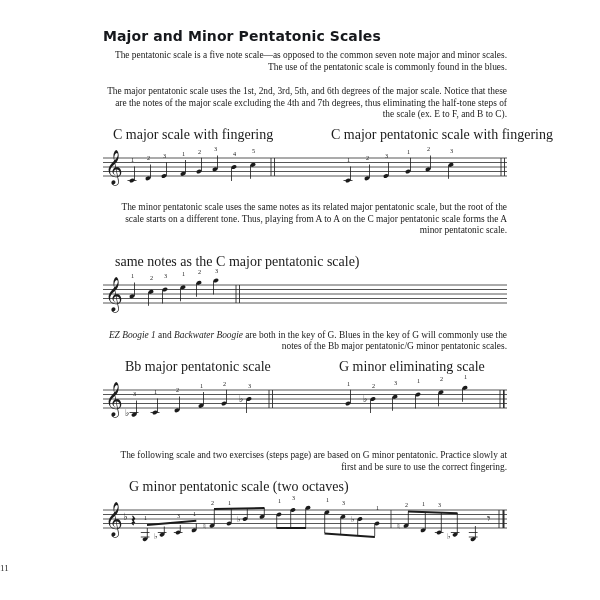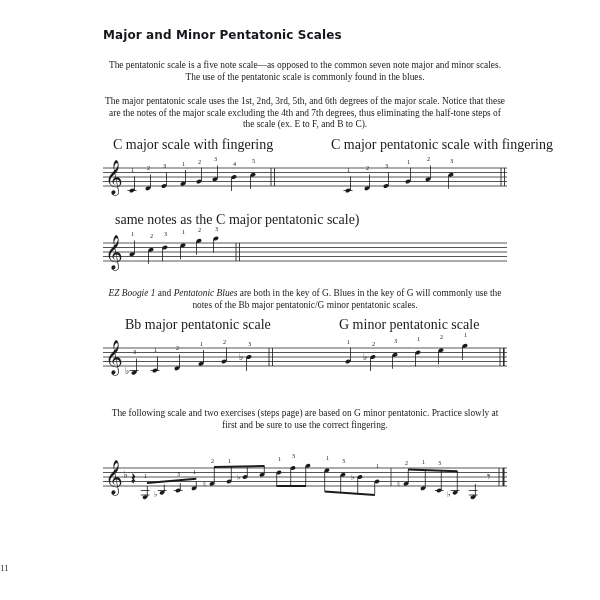--- a/index.html
+++ b/index.html
@@ -17,31 +17,31 @@
     box-sizing:border-box;
   }
   .content{
     position:absolute;
     left:103px;
     top:28px;
     width:404px;
   }
   h1.title{
     font-family:"DejaVu Sans", sans-serif;
-    font-size:12px;
+    font-size:14px;
     font-weight:bold;
-    margin:0 0 18px 0;
+    margin:0 0 6px 0;
     letter-spacing:0.1px;
     color:#16181c;
   }
   p.para{
     font-size:9.4px;
     line-height:11.6px;
     margin:0 0 9px 0;
-    text-align:center;
+    text-align:right;
     color:#1b1b1b;
   }
   .caption{
     font-size:14px;
     line-height:10.6px;
     color:#1b1b1b;
     position:absolute;
     white-space:pre;
   }
   .sys{
@@ -169,20 +169,21 @@
               <text x="348.6" y="9.3" font-size="6.2" font-family="Liberation Serif, serif" text-anchor="middle">3</text>
             </g>
         </g>
         <g stroke="#2b2b2b">
           <line x1="398" y1="14" x2="398" y2="32" stroke-width="0.9"></line>
           <line x1="401.5" y1="14" x2="401.5" y2="32" stroke-width="0.9"></line>
         </g>
       </svg>
     </div>
 
+    <p class="para" style="margin-top:14px;">The minor pentatonic scale uses the same notes as its related major pentatonic scale, but the root of the scale starts on a different tone. Thus, playing from A to A on the C major pentatonic scale forms the A minor pentatonic scale.</p>
 
     <div class="sys" style="height:58px;margin-top:6px;">
       <div class="caption" style="left:12px;top:11px;">same notes as the C major pentatonic scale)</div>
       <svg width="404" height="44" viewBox="0 0 404 44" style="position:absolute;left:0;top:25px;">
         <g stroke="#2b2b2b" stroke-width="0.8">
           <line x1="0" y1="14" x2="404" y2="14"></line>
           <line x1="0" y1="18.5" x2="404" y2="18.5"></line>
           <line x1="0" y1="23" x2="404" y2="23"></line>
           <line x1="0" y1="27.5" x2="404" y2="27.5"></line>
           <line x1="0" y1="32" x2="404" y2="32"></line>
@@ -223,26 +224,26 @@
         <g stroke="#2b2b2b">
           <line x1="133" y1="14" x2="133" y2="32" stroke-width="0.9"></line>
           <line x1="136.5" y1="14" x2="136.5" y2="32" stroke-width="0.9"></line>
         </g>
       </svg>
     </div>
 
     <div style="height:26px"></div>
 
     <p class="para">
-      <i>EZ Boogie 1</i><span> and </span><i>Pentatonic Blues</i><span> are both in the key of G. Blues in the key of G will commonly use the notes of the Bb major pentatonic/G minor pentatonic scales.</span>
+      <i>EZ Boogie 1</i><span> and </span><i>Backwater Boogie</i><span> are both in the key of G. Blues in the key of G will commonly use the notes of the Bb major pentatonic/G minor pentatonic scales.</span>
     </p>
 
     <div class="sys" style="height:58px;margin-top:6px;">
       <div class="caption" style="left:22px;top:0px;">Bb major pentatonic scale</div>
-      <div class="caption" style="left:236px;top:0px;">G minor pentatonic scale</div>
+      <div class="caption" style="left:236px;top:0px;">G minor eliminating scale</div>
       <svg width="404" height="46" viewBox="0 0 404 46" style="position:absolute;left:0;top:14px;">
         <g stroke="#2b2b2b" stroke-width="0.8">
           <line x1="0" y1="14" x2="404" y2="14"></line>
           <line x1="0" y1="18.5" x2="404" y2="18.5"></line>
           <line x1="0" y1="23" x2="404" y2="23"></line>
           <line x1="0" y1="27.5" x2="404" y2="27.5"></line>
           <line x1="0" y1="32" x2="404" y2="32"></line>
         </g>
         <text x="2" y="32.5" font-family="DejaVu Sans, sans-serif" font-size="30" fill="#1b1b1b">𝄞</text>
         <g fill="#1b1b1b">
@@ -323,20 +324,21 @@
           <line x1="400.8" y1="14" x2="400.8" y2="32" stroke-width="1.6"></line>
         </g>
       </svg>
     </div>
 
     <div style="height:30px"></div>
 
     <p class="para">The following scale and two exercises (steps page) are based on G minor pentatonic. Practice slowly at first and be sure to use the correct fingering.</p>
 
     <div class="sys" style="height:60px;margin-top:6px;">
+      <div class="caption" style="left:26px;top:0px;">G minor pentatonic scale (two octaves)</div>
       <svg width="404" height="48" viewBox="0 0 404 48" style="position:absolute;left:0;top:14px;">
         <g stroke="#2b2b2b" stroke-width="0.8">
           <line x1="0" y1="14" x2="404" y2="14"></line>
           <line x1="0" y1="18.5" x2="404" y2="18.5"></line>
           <line x1="0" y1="23" x2="404" y2="23"></line>
           <line x1="0" y1="27.5" x2="404" y2="27.5"></line>
           <line x1="0" y1="32" x2="404" y2="32"></line>
         </g>
         <text x="2" y="32.5" font-family="DejaVu Sans, sans-serif" font-size="30" fill="#1b1b1b">𝄞</text>
         <text x="20" y="24" font-size="10" font-family="DejaVu Sans, sans-serif" fill="#1b1b1b">♭</text>

